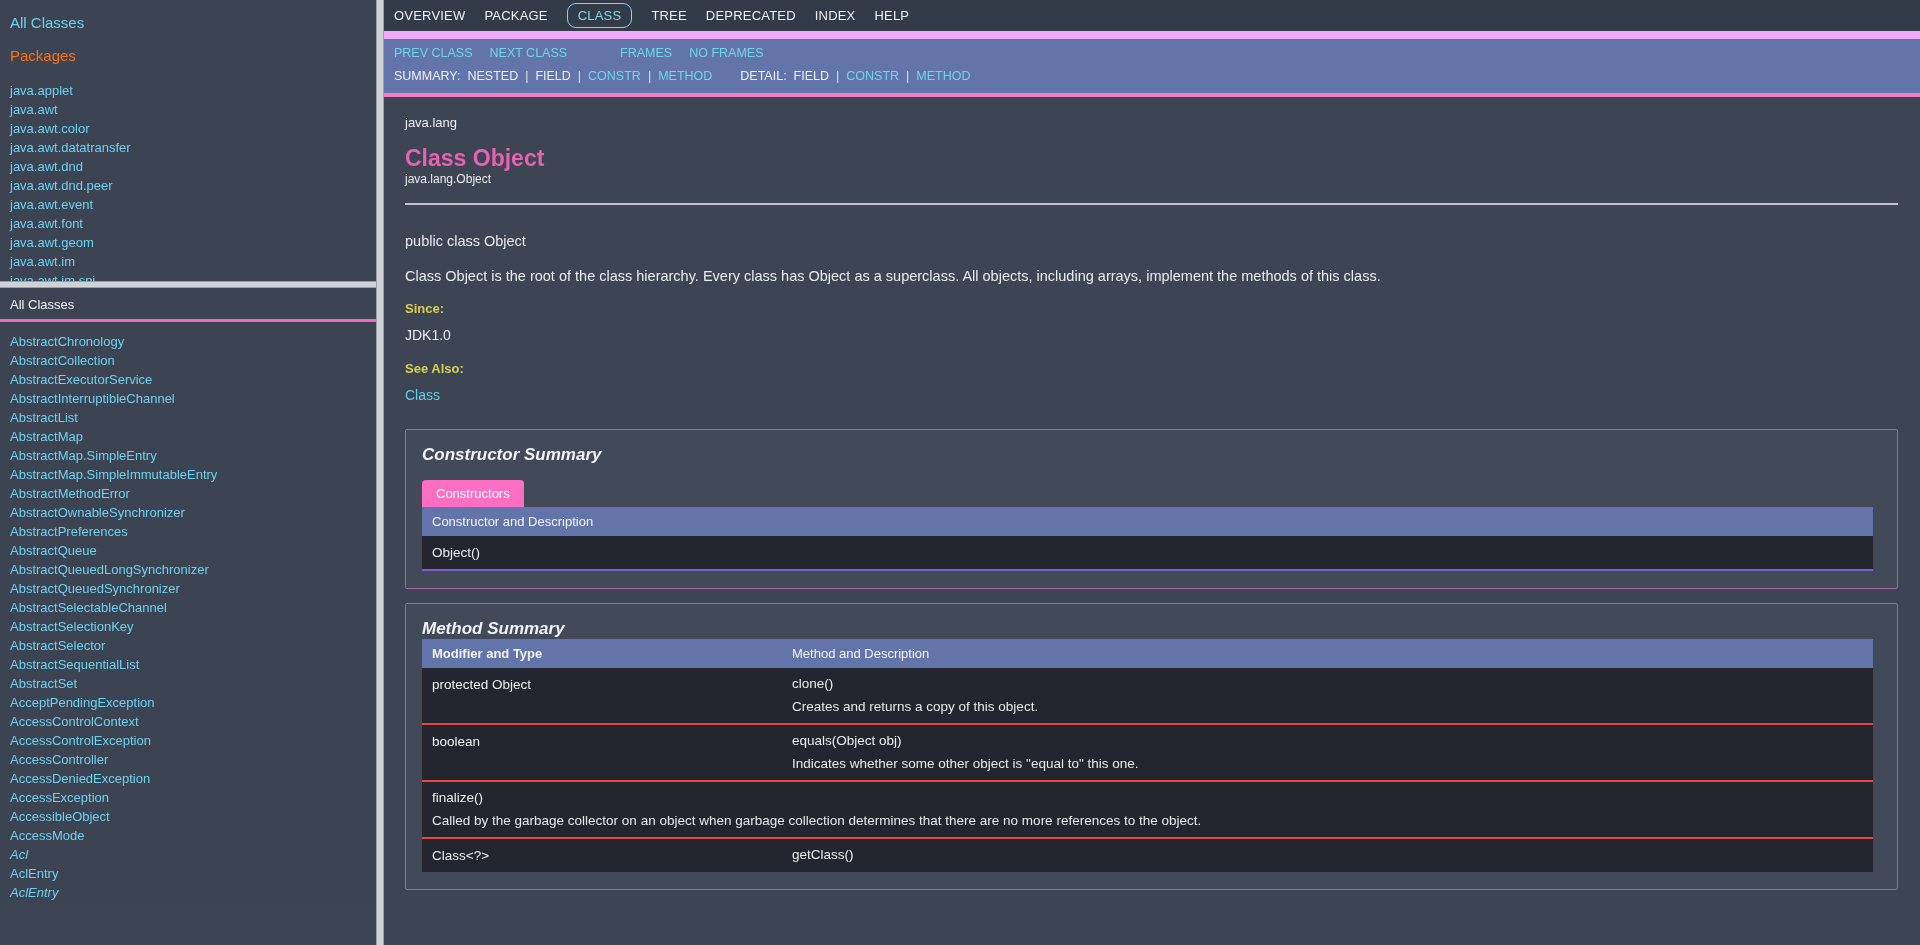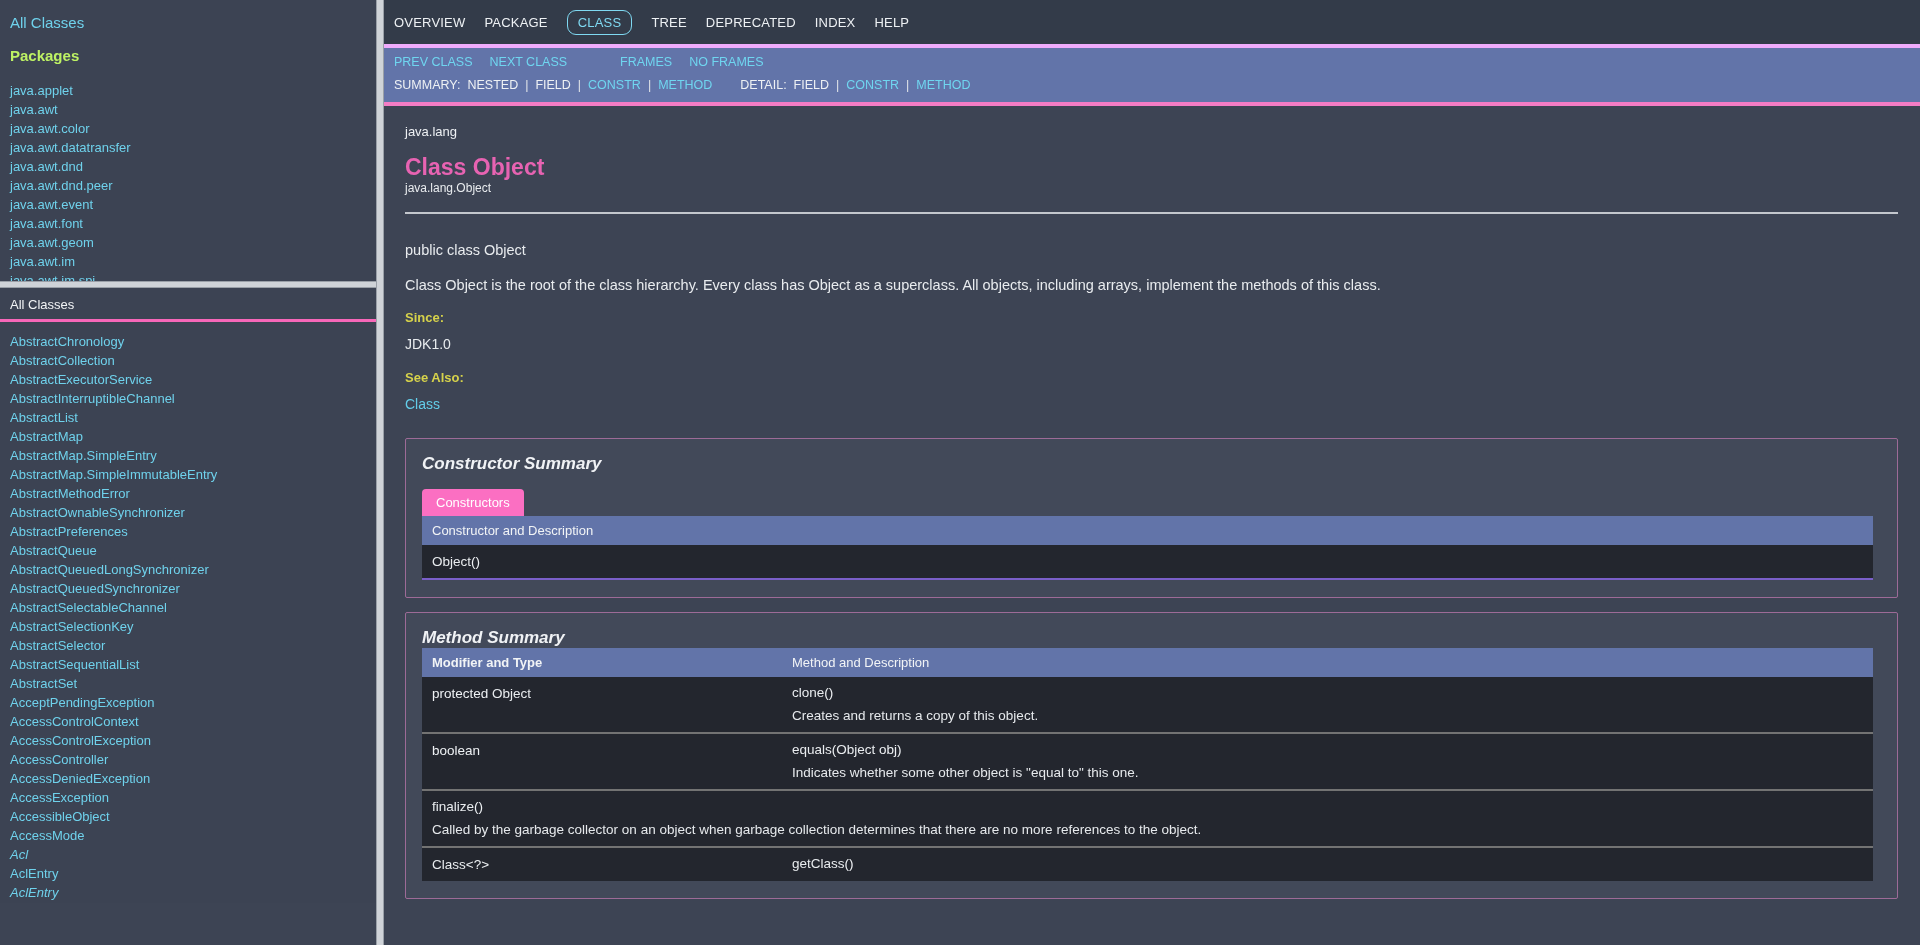--- a/index.html
+++ b/index.html
@@ -12,33 +12,33 @@
 
   
   .sidebar { width:376px; height:903px; display:flex; flex-direction:column; background:#3c4353; }
   .frame-top { height:281px; overflow:hidden; padding:12px 10px 0 10px; }
   .h-divider { height:7px; background:#cfd3d8; border-top:1px solid #9aa0a8; border-bottom:1px solid #9aa0a8; flex:none; }
   .v-divider { width:8px; background:#cfd3d8; border-left:1px solid #9aa0a8; border-right:1px solid #9aa0a8; flex:none; }
   .frame-bottom { flex:1; overflow:hidden; }
 
   a.sb-link { color:#6fd2ec; text-decoration:none; cursor:pointer; }
   .all-classes-top { display:block; font-size:15px; margin:2px 0 16px 0; }
-  .sb-heading { font-size:15px; font-weight:bold; color:#bef264; margin-bottom:17px; }
+  .sb-heading { font-size:15px; font-weight:normal; color:#f97316; margin-bottom:17px; }
   ul.sb-list { list-style:none; }
   ul.sb-list li { font-size:13px; line-height:19px; white-space:nowrap; }
   .frame-title { font-size:13px; color:#f2f4f6; padding:9px 10px 7px 10px; border-bottom:3px solid #f767b9; }
   .frame-bottom ul.sb-list { padding:10px 10px 0 10px; }
   li.italic a { font-style:italic; }
   li.cut a { border-bottom:2px solid #f767b9; }
 
   
   .main { flex:1; height:945px; overflow:hidden; background:#3d4454; display:flex; flex-direction:column; }
 
   .topnav { background:#333b49; display:flex; align-items:center; gap:19px;
-            padding:0 4px 0 10px; height:48px; border-bottom:4px solid #f0abfc; flex:none; }
+            padding:0 4px 0 10px; height:39px; border-bottom:8px solid #f0abfc; flex:none; }
   .navitem { font-size:13px; color:#eef1f4; letter-spacing:.2px; cursor:pointer; }
   .navitem.active { color:#7fd9f2; border:1.5px solid #7fd9f2; border-radius:9px; padding:4px 10px; }
 
   .subnav { background:#6274a9; border-bottom:4px solid #f47cc5; padding:7px 0 10px 10px; flex:none; }
   .subnav-row1 { display:flex; gap:17px; font-size:12.5px; margin-bottom:9px; }
   .subnav-row1 .gap { margin-left:36px; }
   .subnav a { color:#6fd6f0; text-decoration:none; cursor:pointer; }
   .subnav-row2 { font-size:12.5px; color:#eef1f4; display:flex; align-items:center; }
   .subnav-row2 .grp2 { margin-left:28px; }
   .subnav-row2 .lbl { margin-right:7px; }
@@ -62,21 +62,21 @@
   .tabs { display:flex; gap:4px; margin-top:15px; }
   .tab { font-size:13px; color:#fff; padding:6px 14px; border-radius:4px 4px 0 0; cursor:pointer; }
   .tab.active { background:#fb6fc2;text-align:right; }
   .tab.inactive { background:#7e5c81; }
   .thead { background:#6274a9; font-size:13px; color:#f2f4f6; padding:7px 10px; }
   .thead.cols { display:flex; }
   .thead .col1 { width:360px; flex:none;font-weight:bold; }
   .trow { background:#23262e; font-size:13.5px; }
   .ctor-row { padding:9px 10px; border-bottom:2px solid #7a5fc9; }
   .m-row { display:flex; padding:8px 10px 9px 10px; }
-  .m-row + .m-row { border-top:2px solid #737373; }
+  .m-row + .m-row { border-top:2px solid #ef4444; }
   .m-col1 { width:360px; flex:none; padding-top:1px; }
   .m-col2 { flex:1; }
   .m-desc { margin-top:8px; color:#e6e9ec; }
   .method-box { margin-top:14px; }
 </style>
 </head>
 <body>
 
 <div class="app">
 

